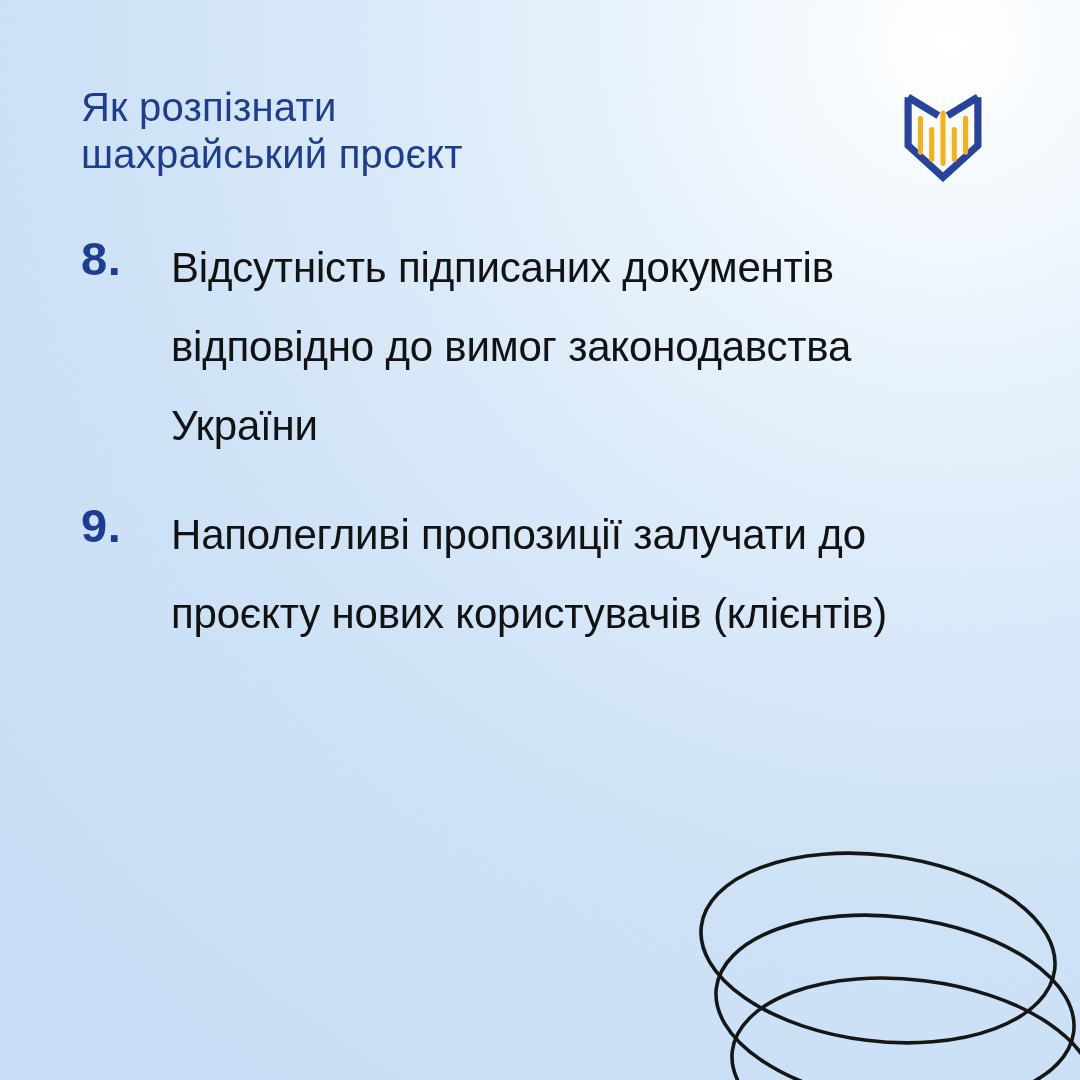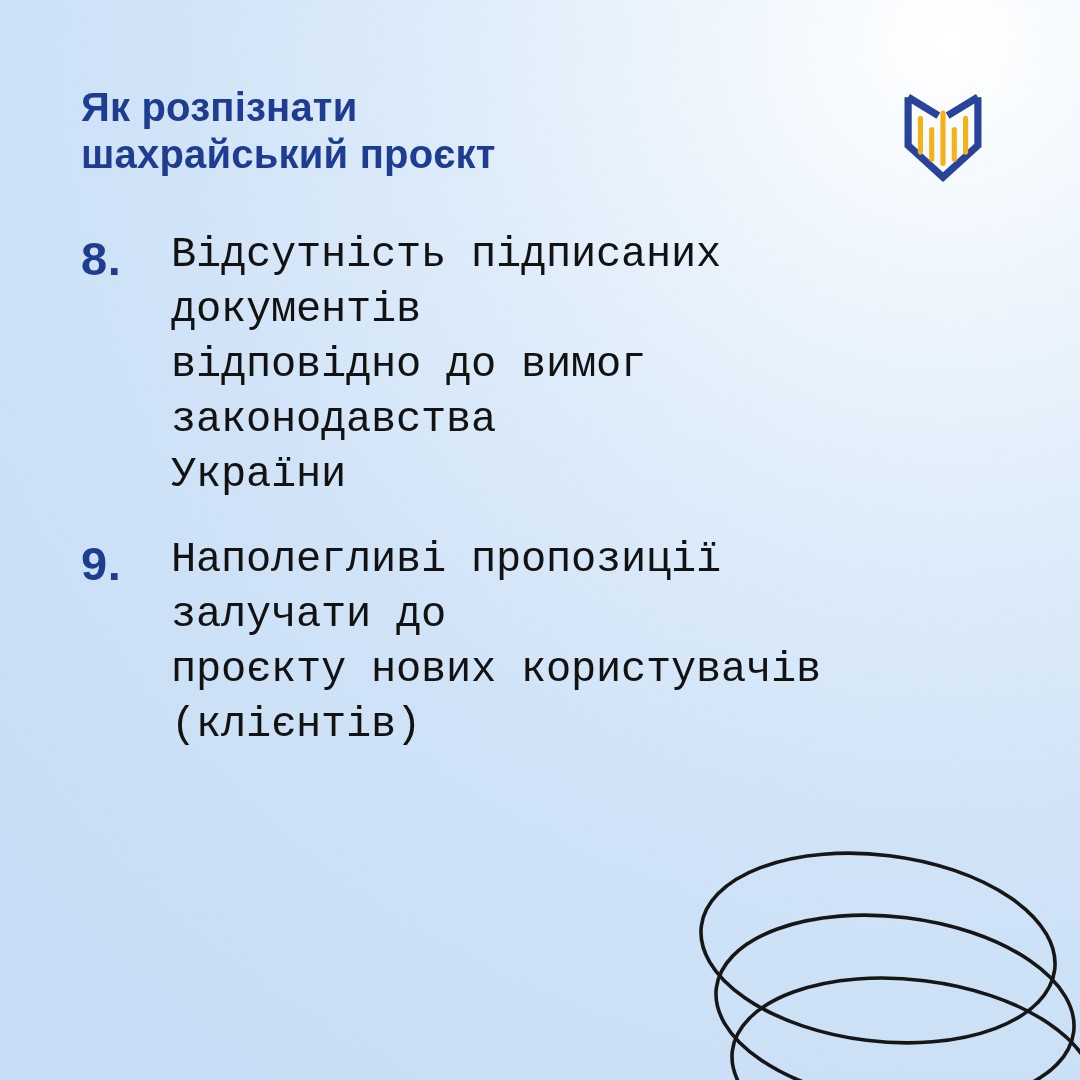--- a/index.html
+++ b/index.html
@@ -30,21 +30,21 @@
   .header {
     position: absolute;
     top: 84px;
     left: 81px;
     right: 81px;
   }
 
   .title {
     font-size: 40px;
     line-height: 47px;
-    font-weight: bold;
+    font-weight: normal;
     letter-spacing: 0.2px;
     color: #1e3d90;
     white-space: pre-line;
   }
 
   .logo {
     position: absolute;
     top: 78px;
     right: 98px;
     width: 78px;
@@ -70,25 +70,24 @@
     line-height: 55px;
     font-weight: bold;
     color: #1e3d90;
     padding-top: 3px;
     letter-spacing: 0.5px;
   }
 
   .txt {
     flex: 1 1 auto;
     font-size: 42px;
-    line-height: 55px;
+    line-height: 79px;
     color: #121212;
     letter-spacing: -0.2px;
     white-space: pre-wrap;
-    font-family: Liberation Mono, monospace;
   }
 
   .spiral {
     position: absolute;
     left: 655px;
     top: 845px;
     width: 425px;
     height: 235px;
     overflow: visible;
   }

